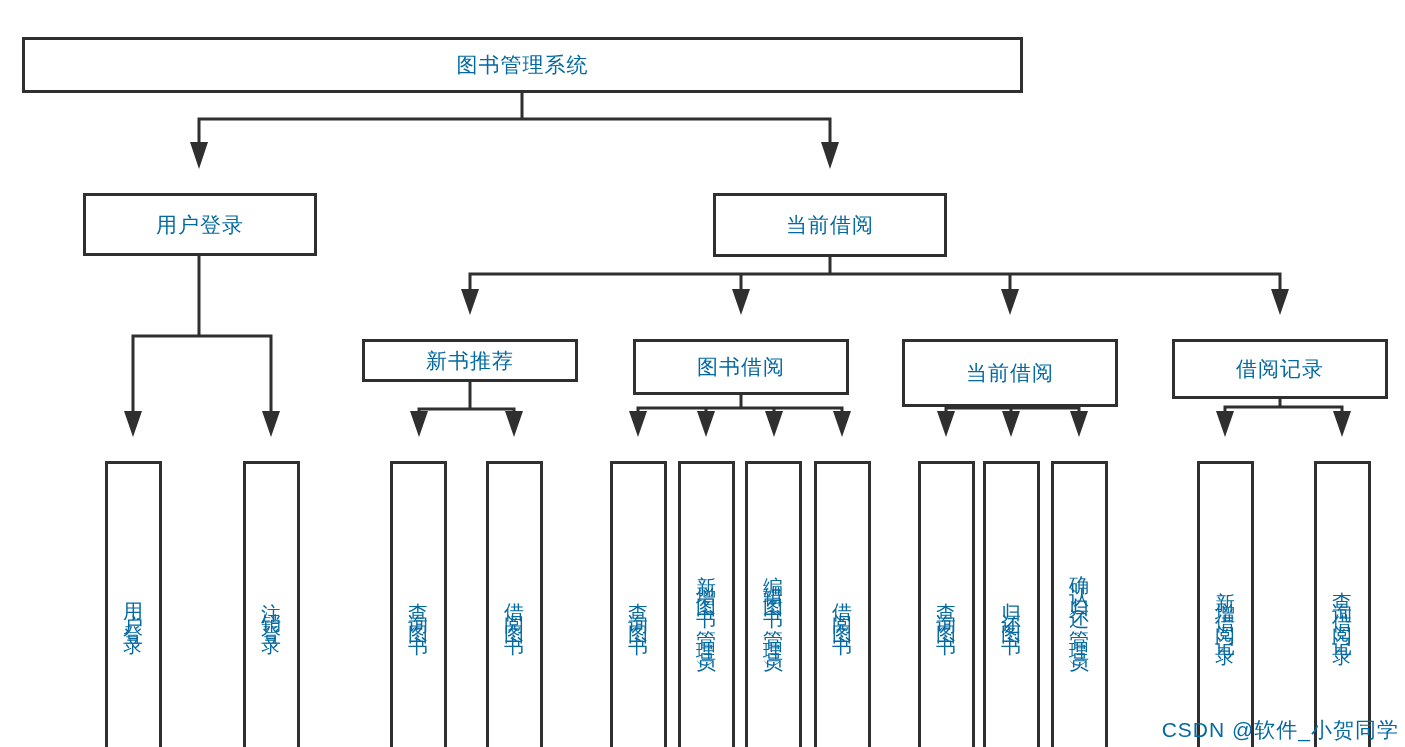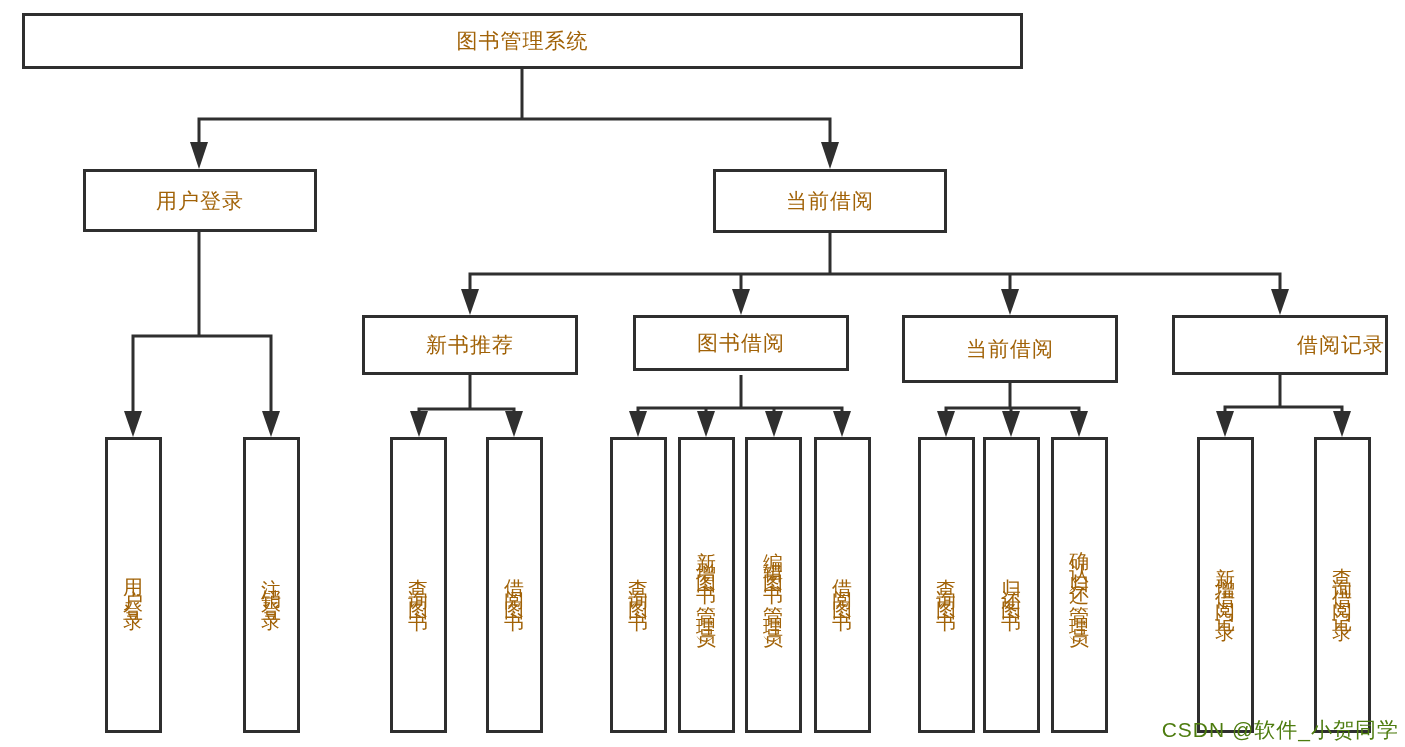--- a/index.html
+++ b/index.html
@@ -23,41 +23,42 @@
     height: 747px;
   }
   .node {
     position: absolute;
     box-sizing: border-box;
     border: 3px solid #2f2f2f;
     background: #ffffff;
     display: flex;
     align-items: center;
     justify-content: center;
-    color: #a16207;
+    color: #0369a1;
+    margin-top: 24px;
   }
   .node.h .label {
     font-size: 21px;
     letter-spacing: 1px;
     white-space: nowrap;
   }
   .node.leaf .label {
     writing-mode: vertical-rl;
     text-orientation: mixed;
     font-size: 20px;
     line-height: 1.1;
     letter-spacing: 11px;
     white-space: nowrap;
   }
   .watermark {
     position: absolute;
     right: 6px;
     bottom: 3px;
     font-size: 21px;
-    color: #4d7c0f;
+    color: #0369a1;
     letter-spacing: 1px;
     white-space: nowrap;
   }
 </style>
 </head>
 <body>
 
 <div class="canvas">
 
   <svg class="connectors" viewBox="0 0 1405 747" xmlns="http://www.w3.org/2000/svg">
@@ -116,30 +117,30 @@
     <span class="label">图书管理系统</span>
   </div>
 
   <div class="node h" style="left:83px; top:169px; width:234px; height:63px;">
     <span class="label">用户登录</span>
   </div>
   <div class="node h" style="left:713px; top:169px; width:234px; height:64px;">
     <span class="label">当前借阅</span>
   </div>
 
-  <div class="node h" style="left:362px; top:315px; width:216px; height:60px;">
+  <div class="node h" style="left:362px; top:315px; width:216px; height:43px;">
     <span class="label">新书推荐</span>
   </div>
   <div class="node h" style="left:633px; top:315px; width:216px; height:56px;">
     <span class="label">图书借阅</span>
   </div>
   <div class="node h" style="left:902px; top:315px; width:216px; height:68px;">
     <span class="label">当前借阅</span>
   </div>
-  <div class="node h" style="left:1172px; top:315px; width:216px; height:60px;justify-content:flex-end;">
+  <div class="node h" style="left:1172px; top:315px; width:216px; height:60px;">
     <span class="label">借阅记录</span>
   </div>
 
   <div class="node leaf" style="left:105px; top:437px; width:57px; height:296px;">
     <span class="label">用户登录</span>
   </div>
   <div class="node leaf" style="left:243px; top:437px; width:57px; height:296px;">
     <span class="label">注销登录</span>
   </div>
 

